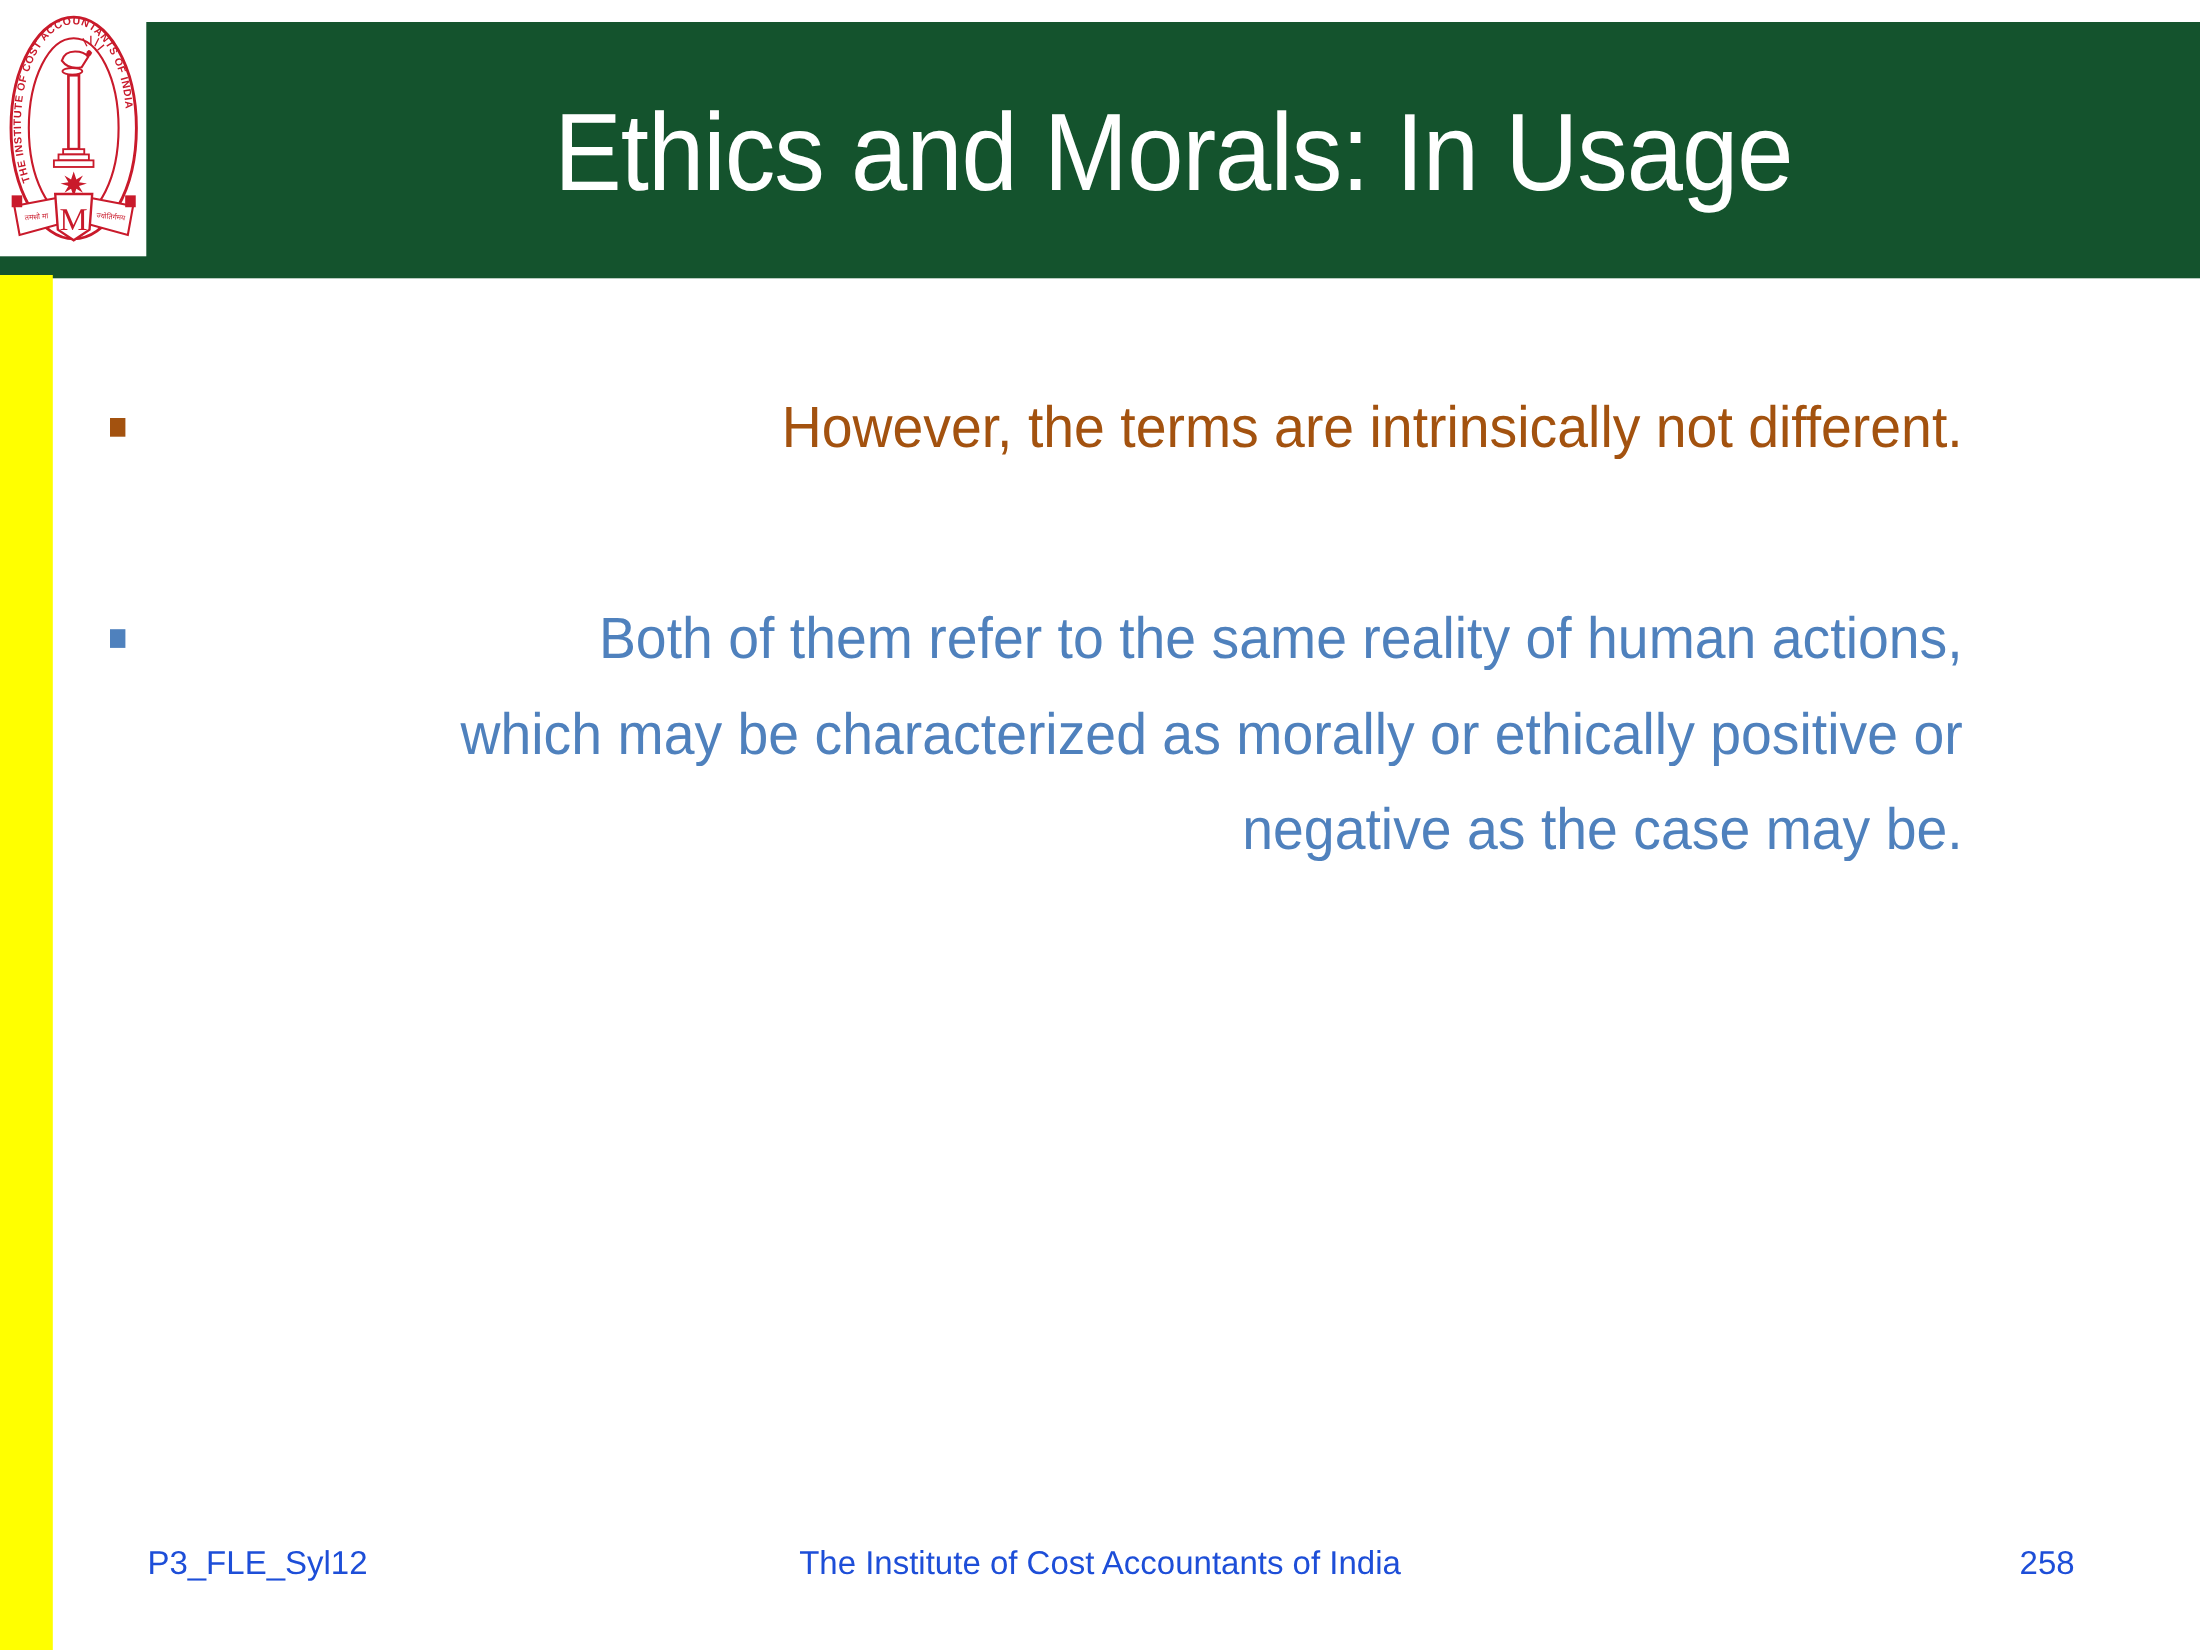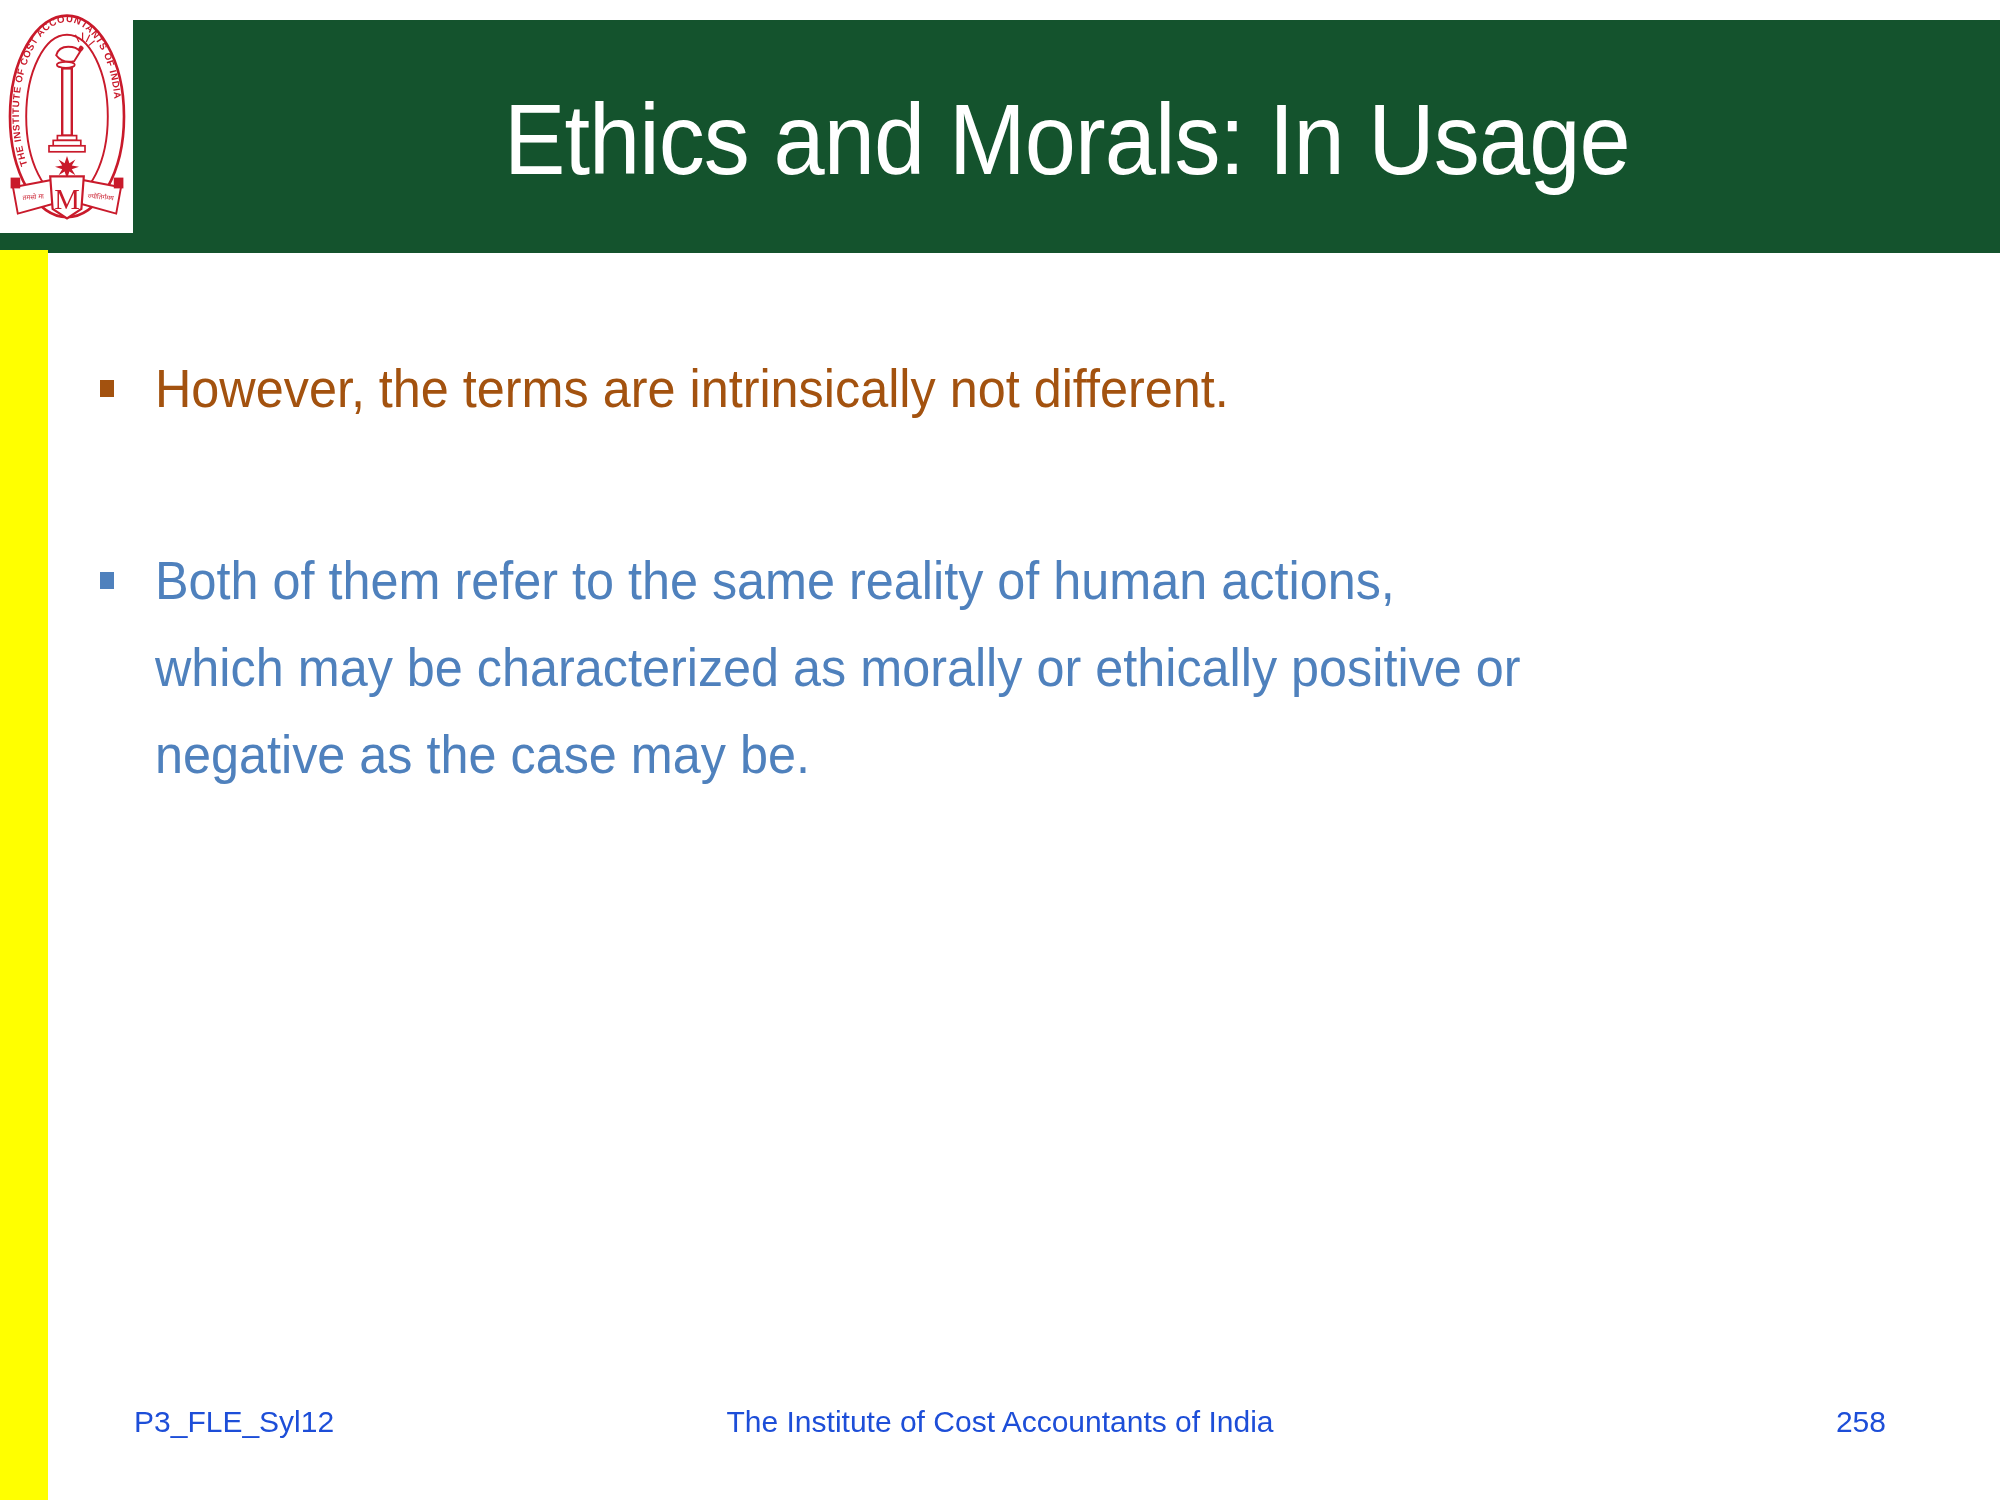--- a/index.html
+++ b/index.html
@@ -43,20 +43,21 @@
     background:#FFFF00;
   }
 
   
   .content{
     position:absolute;left:100px;top:345px;right:130px;
   }
   .bullet{
     display:flex;
     align-items:flex-start;
+    text-align:right;
   }
   .b-gap-a{height:105px;}
   .b-gap-b{height:118px;}
   .marker-col{
     flex:0 0 55px;
     padding-top:35px;
   }
   .marker{
     width:14px;height:17px;
     display:block;

